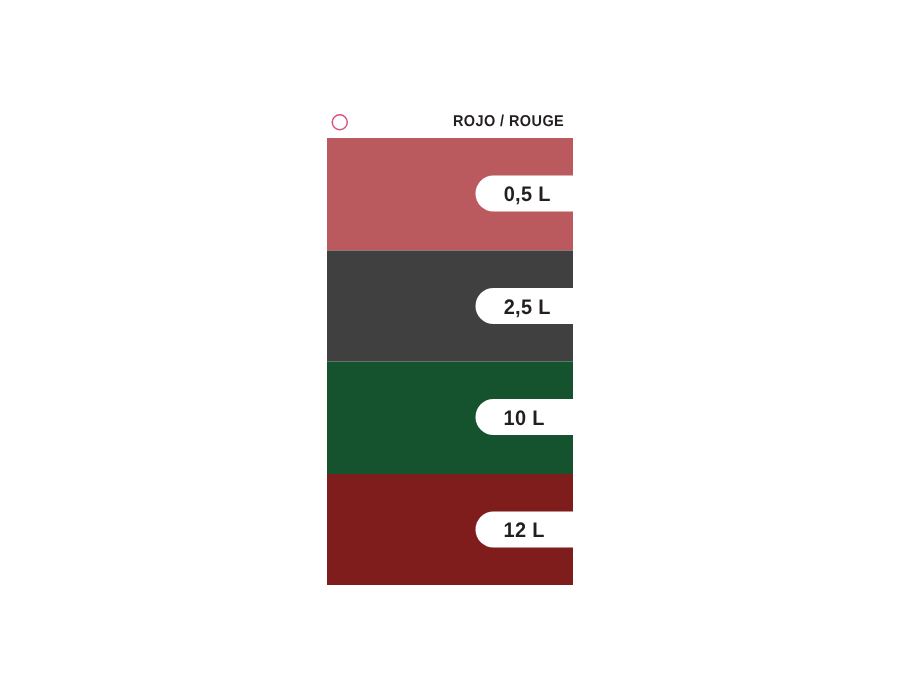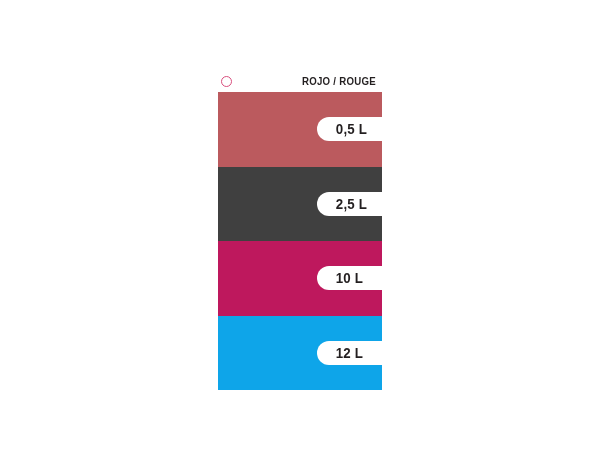--- a/index.html
+++ b/index.html
@@ -107,26 +107,26 @@
         <span class="band-pill-label">0,5 L</span>
       </div>
     </div>
 
     <div class="band" style="background:#404040">
       <div class="band-pill">
         <span class="band-pill-label">2,5 L</span>
       </div>
     </div>
 
-    <div class="band" style="background:#be185d">
+    <div class="band" style="background:#14532d">
       <div class="band-pill">
         <span class="band-pill-label">10 L</span>
       </div>
     </div>
 
-    <div class="band" style="background:#0ea5e9">
+    <div class="band" style="background:#7f1d1d">
       <div class="band-pill">
         <span class="band-pill-label">12 L</span>
       </div>
     </div>
 
   </div>
 </div>
 
 </body></html>

